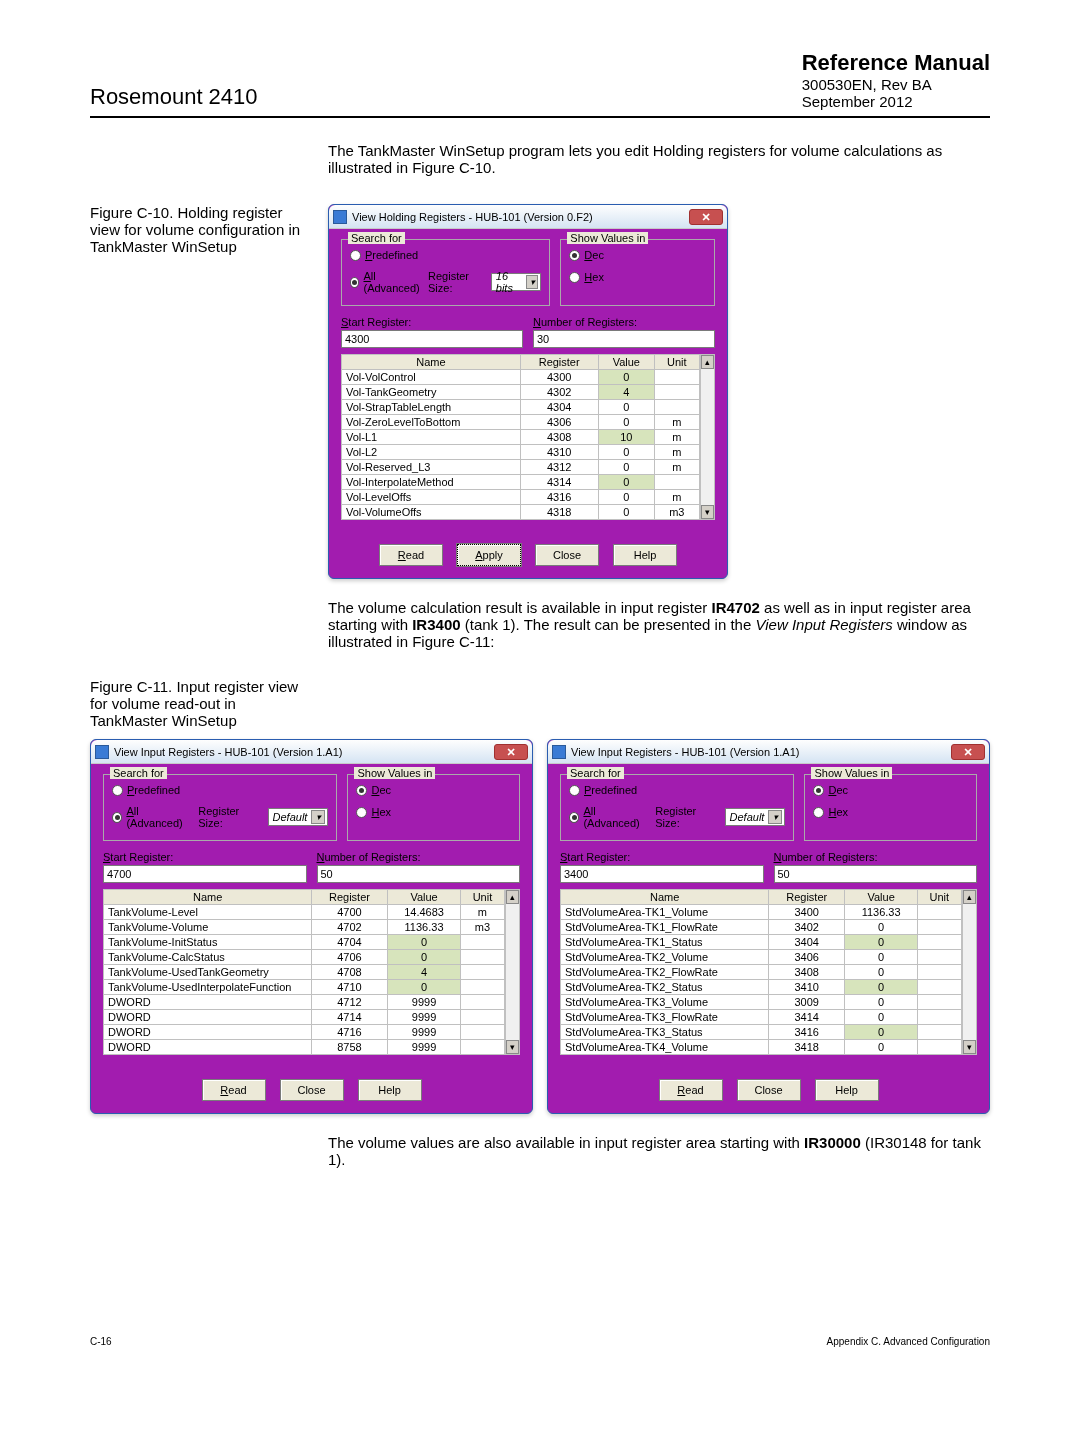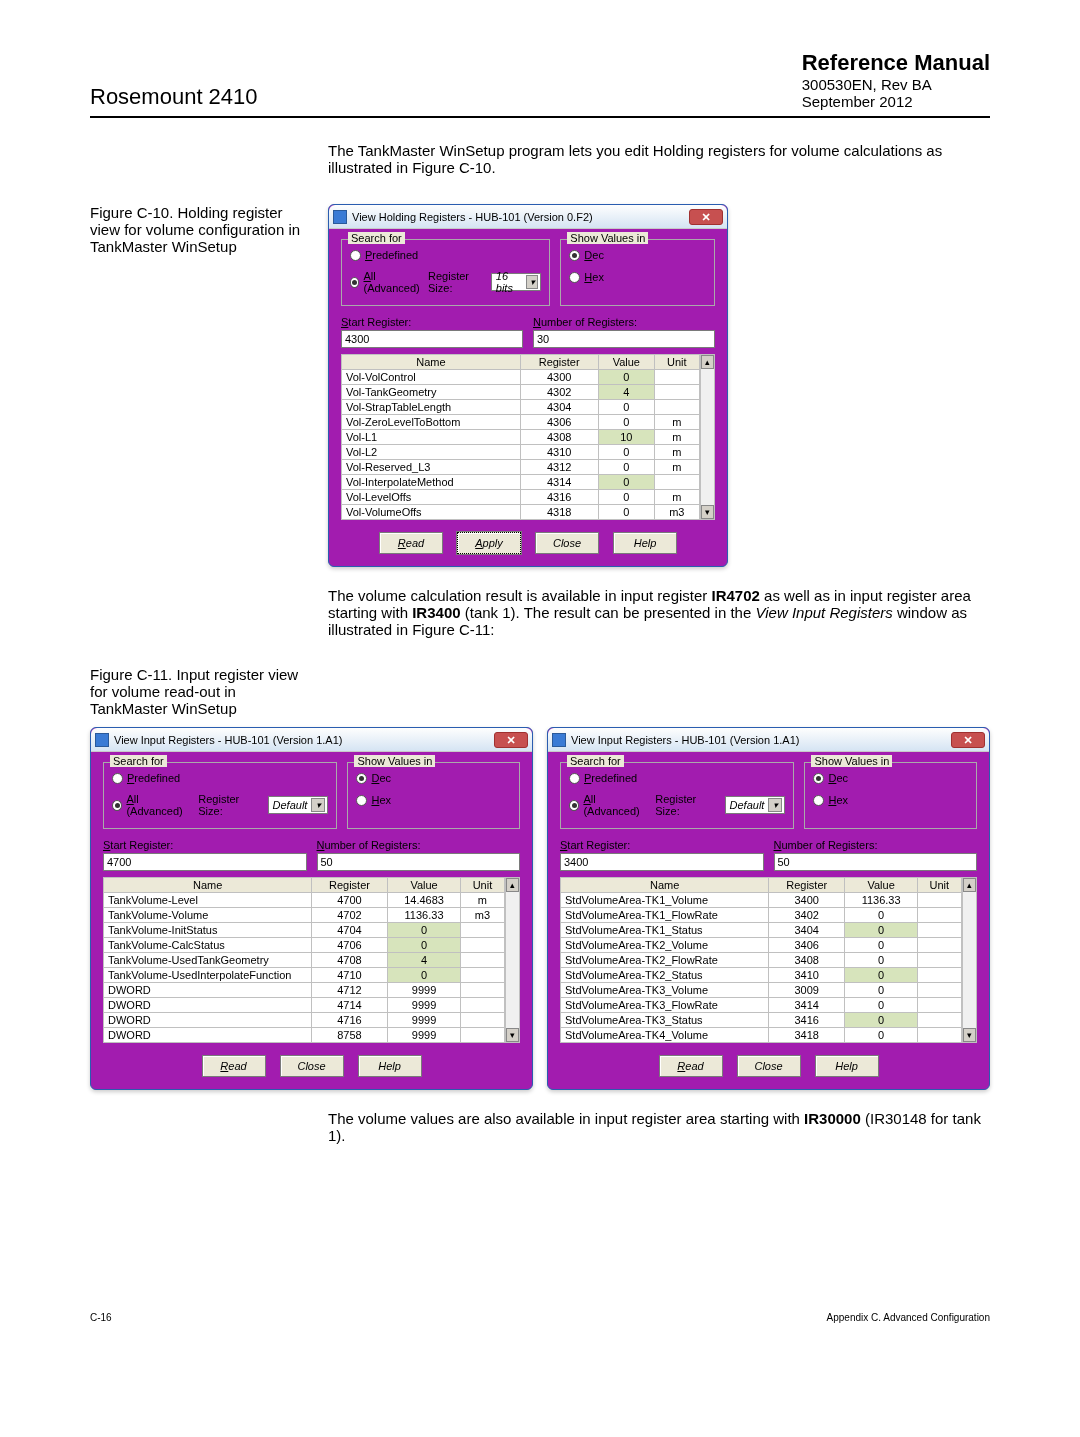--- a/index.html
+++ b/index.html
@@ -158,21 +158,21 @@
     justify-content: space-between;
   }
   .scroll-btn {
     height: 14px;
     background: #d4d0c8;
     border: 1px solid #888;
     font-size: 9px;
     text-align: center;
     line-height: 12px;
   }
-  .btn-row { display: flex; justify-content: center; gap: 14px; margin-top: 12px; font-style: italic; }
+  .btn-row { display: flex; justify-content: center; gap: 14px; margin-top: 24px; }
   .win-btn {
     min-width: 64px;
     height: 22px;
     border: 1px solid #7a7a7a;
     background: #ece9d8;
     font-size: 11px;
     text-align: center;
     line-height: 20px;
     box-shadow: 1px 1px 0 #fff inset;
   }

